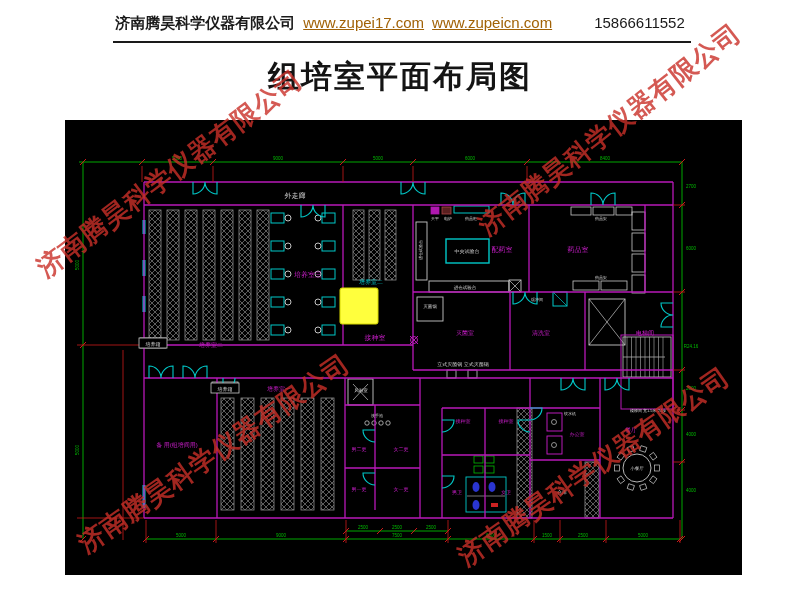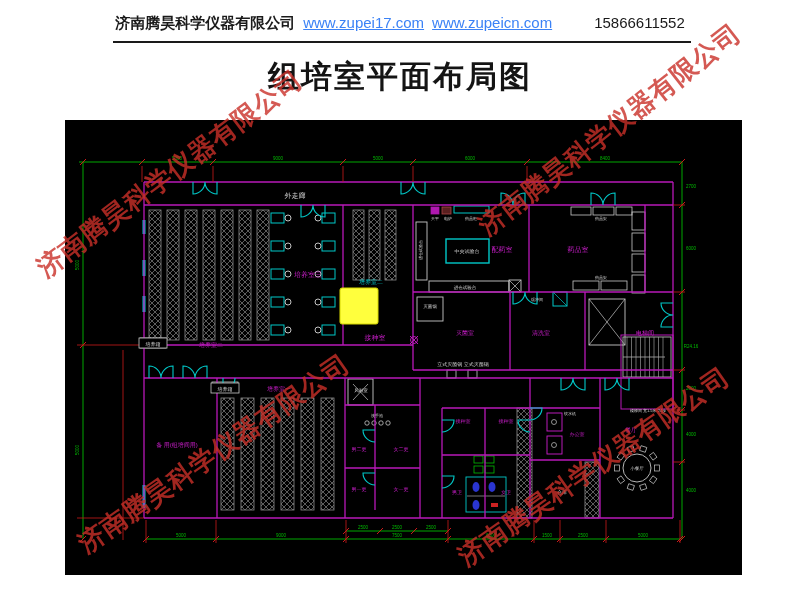--- a/index.html
+++ b/index.html
@@ -1,20 +1,20 @@
 <!DOCTYPE html>
 <html><head>
 <meta charset="utf-8">
 <style>
   html,body{margin:0;padding:0;background:#fff;font-family:"Liberation Sans",sans-serif;}
   #page{position:relative;width:800px;height:600px;background:#ffffff;overflow:hidden;}
   
   #hdr{position:absolute;left:0;top:14px;width:800px;text-align:center;font-size:15px;color:#1a1a1a;white-space:nowrap;}
   #hdr .co{font-weight:bold;margin-right:8px;}
-  #hdr a{color:#3b82f6;text-decoration:underline;margin-right:8px;}
+  #hdr a{color:#a16207;text-decoration:underline;margin-right:8px;}
   #hdr .ph{margin-left:34px;color:#1a1a1a;text-align:right;}
   #hdr-line{position:absolute;left:113px;top:41px;width:578px;height:2px;background:#1a1a1a;}
   
   #ttl{position:absolute;left:0;top:56px;width:800px;text-align:center;font-size:31px;font-weight:bold;color:#141414;letter-spacing:2px;}
   
   #cad{position:absolute;left:65px;top:120px;width:677px;height:455px;background:#000;}
   svg{display:block;}
   
   .wm{position:absolute;font-size:26px;font-weight:bold;color:rgba(201,48,40,0.80);
       white-space:nowrap;letter-spacing:1px;pointer-events:none;z-index:5;}

